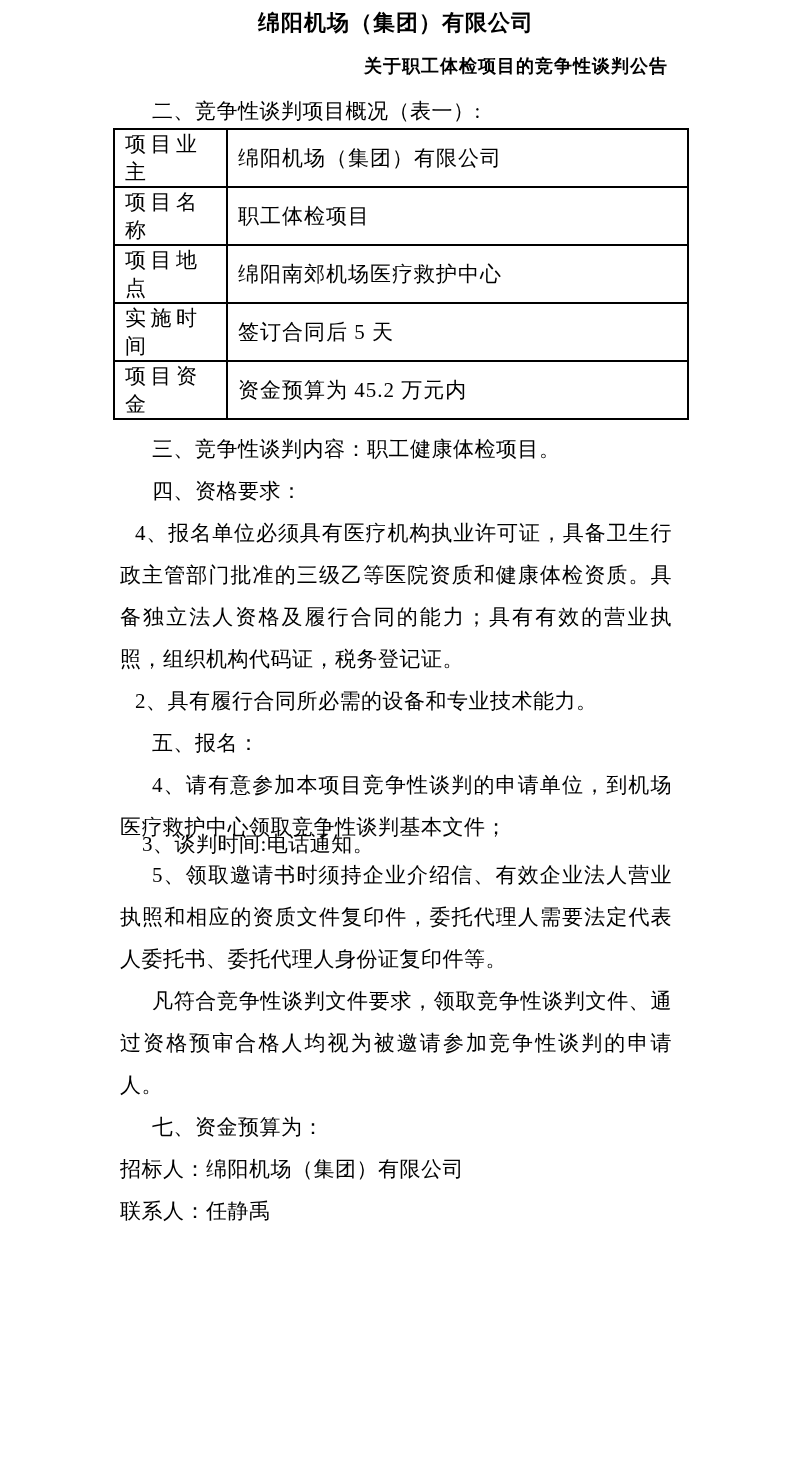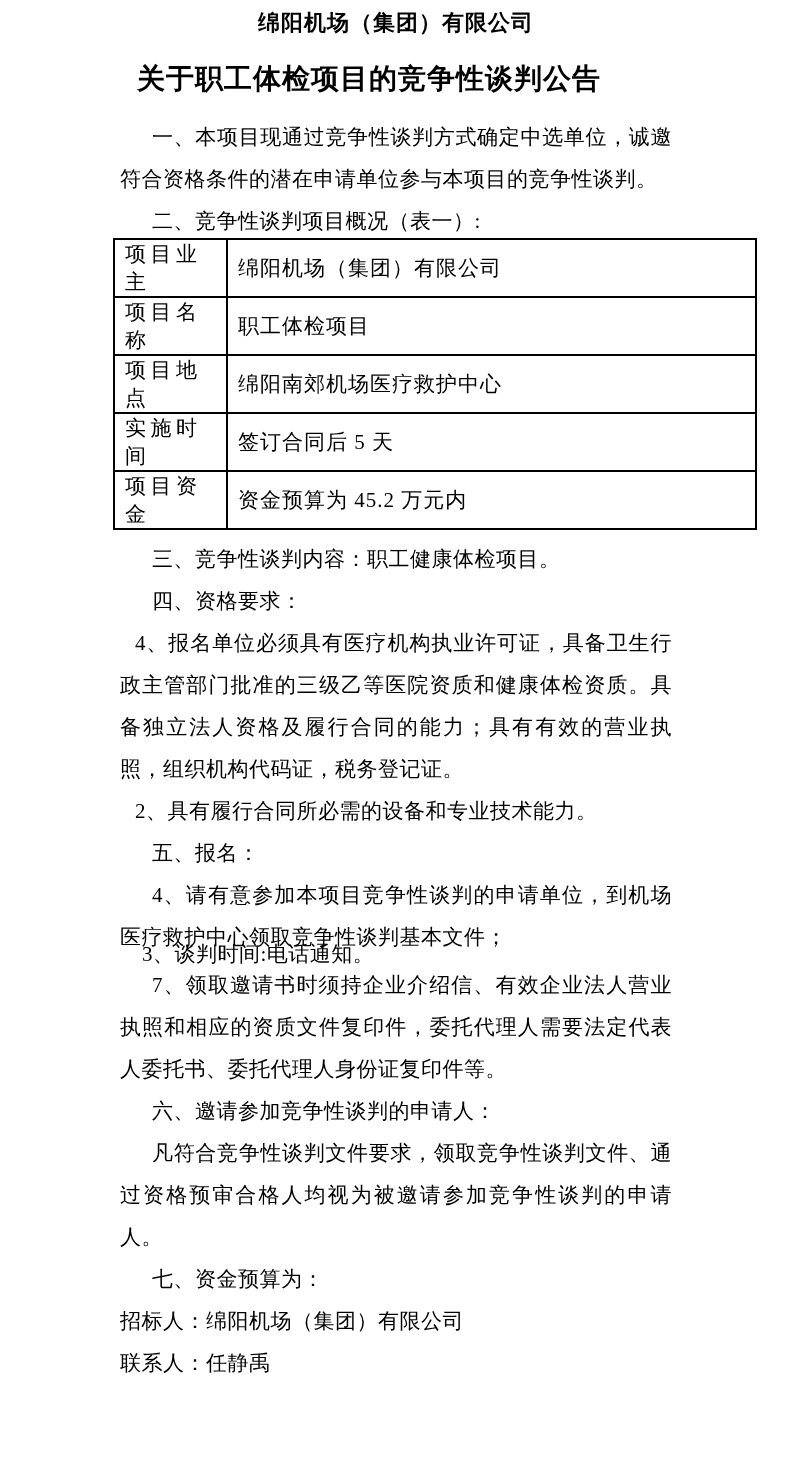--- a/index.html
+++ b/index.html
@@ -9,54 +9,53 @@
     background: #ffffff; color: #000000;
     font-family: "Liberation Serif", "DejaVu Serif", serif;
     font-size: 21px; overflow: hidden;
   }
   .page { padding: 4px 121px 0 120px; }
   .title {
     text-align: center; font-weight: bold; font-size: 22px;
     line-height: 38px; margin: 0; letter-spacing: 1px;
   }
   .subtitle {
-    text-align: left; font-weight: bold; font-size: 28px;
-    line-height: 40px; margin: 17px; letter-spacing: 1px;
+    text-align: right; font-weight: bold; font-size: 18px;
+    line-height: 40px; margin: 4px; letter-spacing: 1px;
   }
   .para {
     line-height: 42px; margin: 0; text-align: justify;
     letter-spacing: 0.5px;
   }
   .ind-std { text-indent: 32px; }   
   .ind-sm  { text-indent: 15px; }   
   .ind-md  { text-indent: 22px; }   
   .tight   { line-height: 20px; margin-top: -14px; }
   .sec3    { margin-top: 8px; }
   table.info {
     border-collapse: collapse; table-layout: fixed;
-    width: 644px; margin: -4px 0 0 -7px;
+    width: 576px; margin: -4px 0 0 -7px;
   }
   table.info td {
     border: 2px solid #000000; height: 40px;
     padding: 0 4px 0 10px; vertical-align: middle;
     font-size: 21px;
   }
   table.info td.lbl { width: 113px; letter-spacing: 4.5px; }
   table.info td.val { letter-spacing: 1px; }
   .contact { line-height: 42px; margin: 0; letter-spacing: 0.5px; }
 </style>
 </head>
 <body>
 
 <div class="page">
 
   <p class="title">绵阳机场（集团）有限公司</p>
   <p class="subtitle">关于职工体检项目的竞争性谈判公告</p>
 
-  <p class="para ind-std">一、本项目现通过竞争性谈判方式确定中选单位，诚邀符合资格条件的潜在申请单位参与本项目的竞争性谈判。</p>
   <p class="para ind-std">二、竞争性谈判项目概况（表一）:</p>
 
   <table class="info">
     <tbody>
       <tr>
         <td class="lbl">项目业主</td>
         <td class="val">绵阳机场（集团）有限公司</td>
       </tr>
       <tr>
         <td class="lbl">项目名称</td>
@@ -79,22 +78,21 @@
 
   <p class="para ind-std sec3">三、竞争性谈判内容：职工健康体检项目。</p>
 
   <p class="para ind-std">四、资格要求：</p>
   <p class="para ind-sm">4、报名单位必须具有医疗机构执业许可证，具备卫生行政主管部门批准的三级乙等医院资质和健康体检资质。具备独立法人资格及履行合同的能力；具有有效的营业执照，组织机构代码证，税务登记证。</p>
   <p class="para ind-sm">2、具有履行合同所必需的设备和专业技术能力。</p>
 
   <p class="para ind-std">五、报名：</p>
   <p class="para ind-std">4、请有意参加本项目竞争性谈判的申请单位，到机场医疗救护中心领取竞争性谈判基本文件；</p>
   <p class="para ind-md tight">3、谈判时间:电话通知。</p>
-  <p class="para ind-std">7、领取邀请书时须持企业介绍信、有效企业法人营业执照和相应的资质文件复印件，委托代理人需要法定代表人委托书、委托代理人身份证复印件等。</p>
+  <p class="para ind-std">5、领取邀请书时须持企业介绍信、有效企业法人营业执照和相应的资质文件复印件，委托代理人需要法定代表人委托书、委托代理人身份证复印件等。</p>
 
-  <p class="para ind-std">六、邀请参加竞争性谈判的申请人：</p>
   <p class="para ind-std">凡符合竞争性谈判文件要求，领取竞争性谈判文件、通过资格预审合格人均视为被邀请参加竞争性谈判的申请人。</p>
 
   <p class="para ind-std">七、资金预算为：</p>
   <p class="contact">招标人：绵阳机场（集团）有限公司</p>
   <p class="contact">联系人：任静禹</p>
 
 </div>
 
 </body></html>

